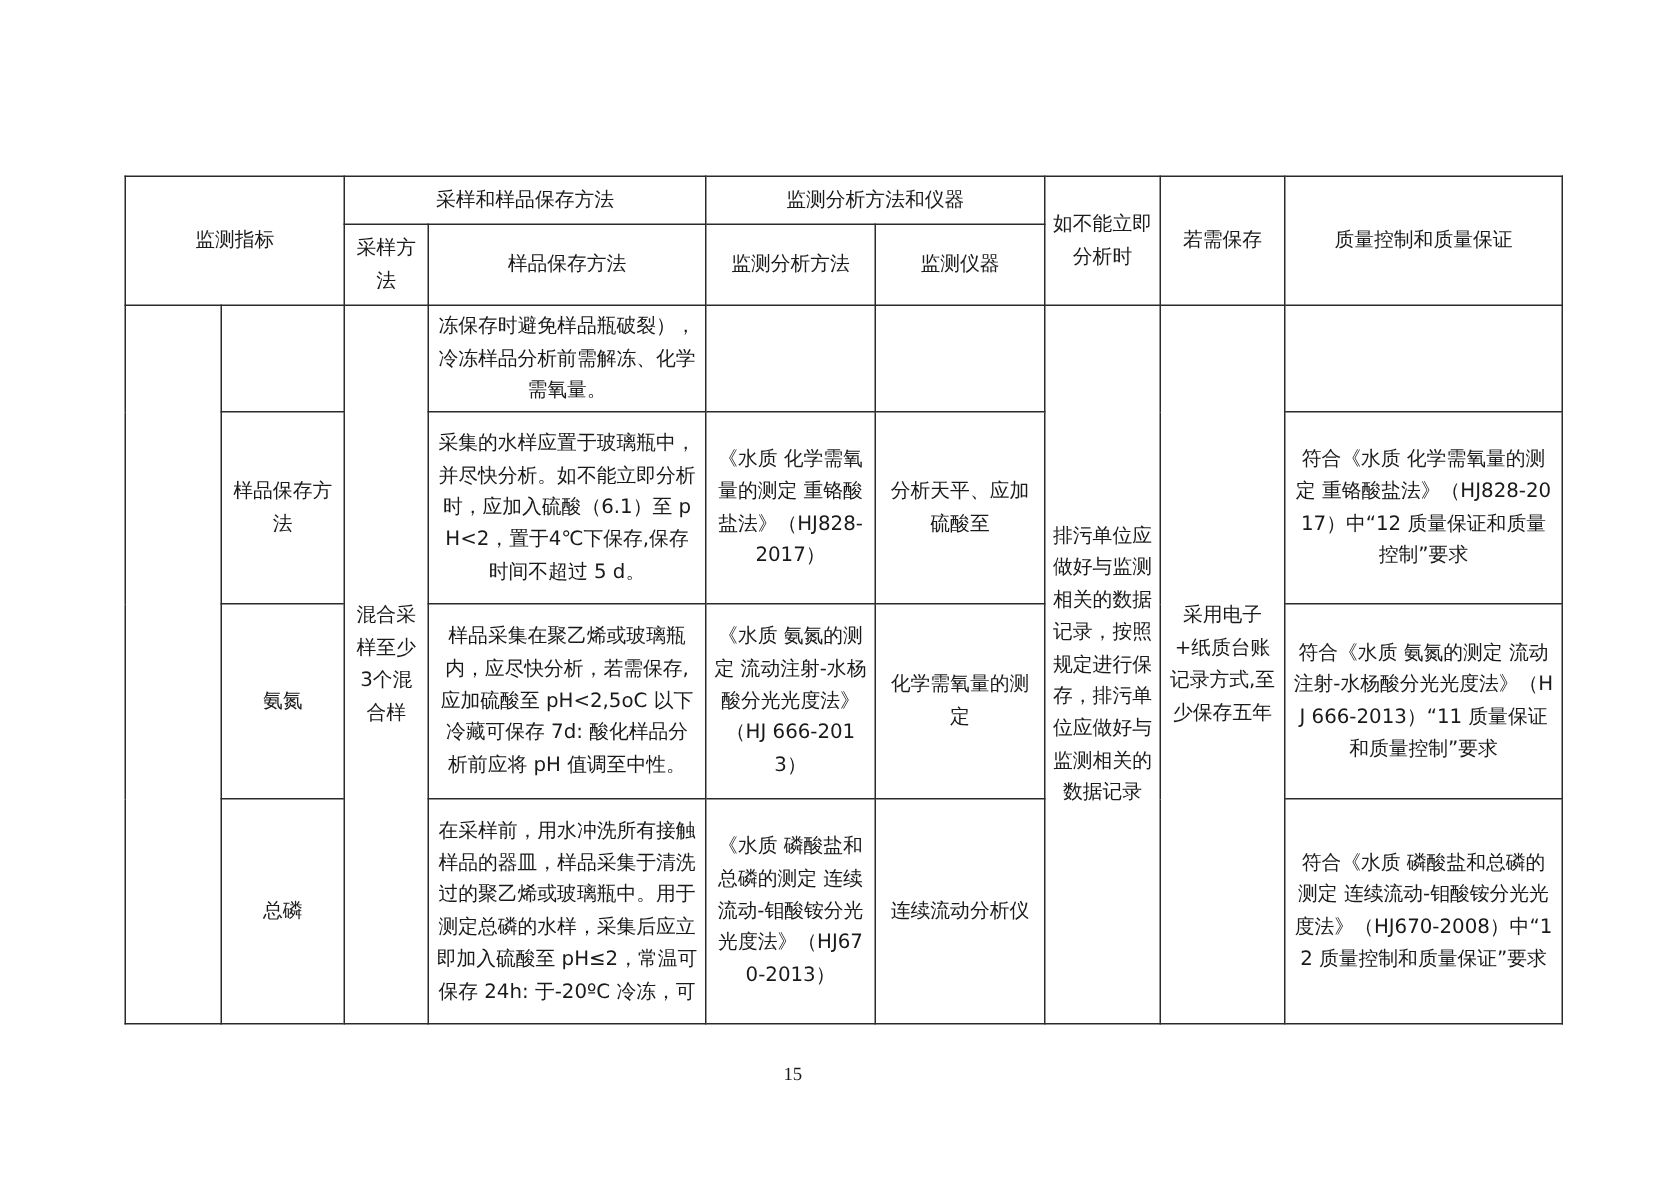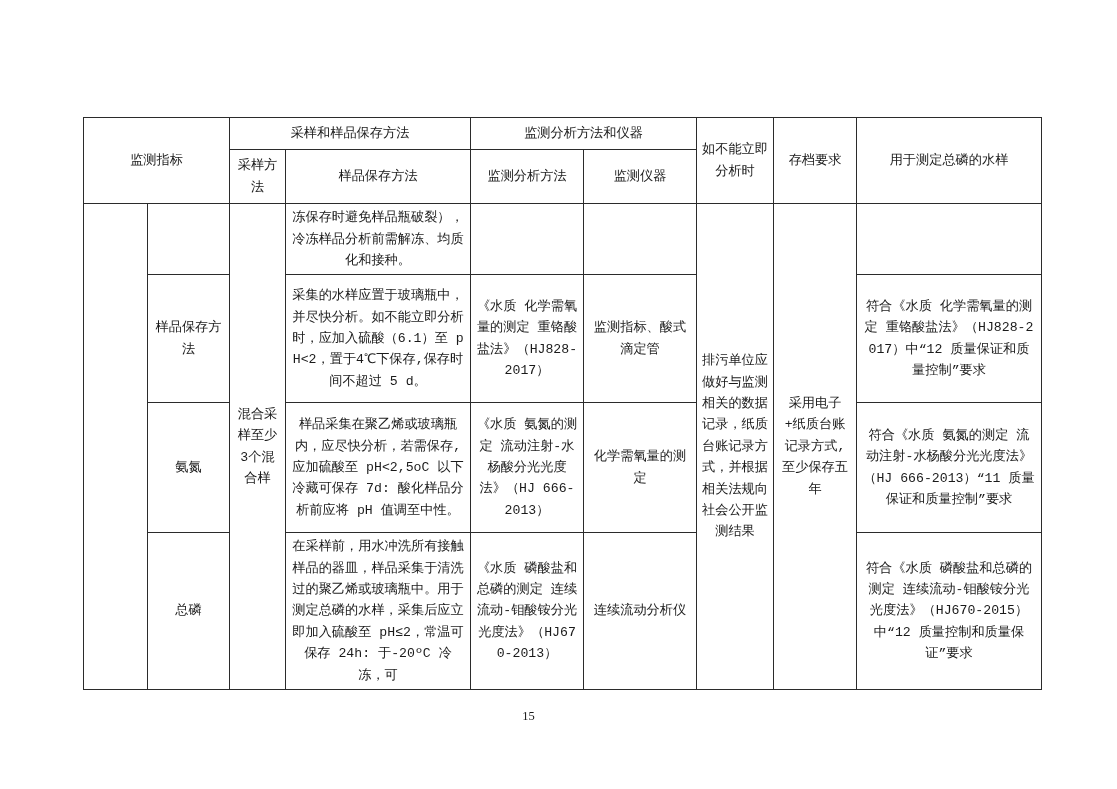--- a/index.html
+++ b/index.html
@@ -35,21 +35,20 @@
     line-height: 1.62;
   }
   table.doc-table td,
   table.doc-table th {
     border: 1px solid #2b2b2b;
     padding: 3px 5px;
     vertical-align: middle;
     text-align: center;
     font-weight: normal;
     word-break: break-all;
-    font-family: Liberation Mono, monospace;
   }
   table.doc-table thead td {
     vertical-align: middle;
     text-align: center;
     padding: 5px 4px;
   }
   .cell-justify {
     text-align: justify;
     text-align-last: center;
     text-justify: inter-ideograph;
@@ -121,67 +120,67 @@
         <col class="c-archive">
         <col class="c-qa">
       </colgroup>
 
       <thead>
         <tr>
           <td colspan="2" rowspan="2" class="cell-center">监测指标</td>
           <td colspan="2" class="cell-center">采样和样品保存方法</td>
           <td colspan="2" class="cell-center">监测分析方法和仪器</td>
           <td rowspan="2" class="cell-center">如不能立即分析时</td>
-          <td rowspan="2" class="cell-center">存档要求</td>
-          <td rowspan="2" class="cell-center">用于测定总磷的水样</td>
+          <td rowspan="2" class="cell-center">若需保存</td>
+          <td rowspan="2" class="cell-center">质量控制和质量保证</td>
         </tr>
         <tr>
           <td class="cell-center">采样方法</td>
           <td class="cell-center">样品保存方法</td>
           <td class="cell-center">监测分析方法</td>
           <td class="cell-center">监测仪器</td>
         </tr>
       </thead>
 
       <tbody>
 
         <tr class="row-tall-1">
           <td rowspan="4" class="indicator-cell"></td>
           <td class="indicator-cell"></td>
           <td rowspan="4" class="cell-narrow">混合采样至少3个混合样</td>
-          <td class="cell-justify">冻保存时避免样品瓶破裂），冷冻样品分析前需解冻、均质化和接种。</td>
+          <td class="cell-justify">冻保存时避免样品瓶破裂），冷冻样品分析前需解冻、化学需氧量。</td>
           <td class="cell-justify"></td>
           <td class="cell-justify"></td>
-          <td rowspan="4" class="cell-narrow">排污单位应做好与监测相关的数据记录，纸质台账记录方式，并根据相关法规向社会公开监测结果</td>
+          <td rowspan="4" class="cell-narrow">排污单位应做好与监测相关的数据记录，按照规定进行保存，排污单位应做好与监测相关的数据记录</td>
           <td rowspan="4" class="cell-narrow">采用电子+纸质台账记录方式,至少保存五年</td>
           <td class="qa-cell"></td>
         </tr>
 
         <tr class="row-tall-2">
           <td class="indicator-cell">样品保存方法</td>
           <td class="cell-justify">采集的水样应置于玻璃瓶中，并尽快分析。如不能立即分析时，应加入硫酸（6.1）至 pH&lt;2，置于4℃下保存,保存时间不超过 5 d。</td>
           <td class="cell-justify">《水质 化学需氧量的测定 重铬酸盐法》（HJ828-2017）</td>
-          <td class="cell-justify">监测指标、酸式滴定管</td>
+          <td class="cell-justify">分析天平、应加硫酸至</td>
           <td class="qa-cell">符合《水质 化学需氧量的测定 重铬酸盐法》（HJ828-2017）中“12 质量保证和质量控制”要求</td>
         </tr>
 
         <tr class="row-tall-3">
           <td class="indicator-cell">氨氮</td>
           <td class="cell-justify">样品采集在聚乙烯或玻璃瓶内，应尽快分析，若需保存,应加硫酸至 pH&lt;2,5oC 以下冷藏可保存 7d: 酸化样品分析前应将 pH 值调至中性。</td>
           <td class="cell-justify">《水质 氨氮的测定 流动注射-水杨酸分光光度法》（HJ 666-2013）</td>
           <td class="cell-justify">化学需氧量的测定</td>
           <td class="qa-cell">符合《水质 氨氮的测定 流动注射-水杨酸分光光度法》（HJ 666-2013）“11 质量保证和质量控制”要求</td>
         </tr>
 
         <tr class="row-tall-4">
           <td class="indicator-cell">总磷</td>
           <td class="cell-justify">在采样前，用水冲洗所有接触样品的器皿，样品采集于清洗过的聚乙烯或玻璃瓶中。用于测定总磷的水样，采集后应立即加入硫酸至 pH≤2，常温可保存 24h: 于-20ºC 冷冻，可</td>
           <td class="cell-justify">《水质 磷酸盐和总磷的测定 连续流动-钼酸铵分光光度法》（HJ670-2013）</td>
           <td class="cell-justify">连续流动分析仪</td>
-          <td class="qa-cell">符合《水质 磷酸盐和总磷的测定 连续流动-钼酸铵分光光度法》（HJ670-2015）中“12 质量控制和质量保证”要求</td>
+          <td class="qa-cell">符合《水质 磷酸盐和总磷的测定 连续流动-钼酸铵分光光度法》（HJ670-2008）中“12 质量控制和质量保证”要求</td>
         </tr>
       </tbody>
     </table>
   </div>
 
   <div class="page-number">15</div>
 
 </div>
 
 </body></html>

